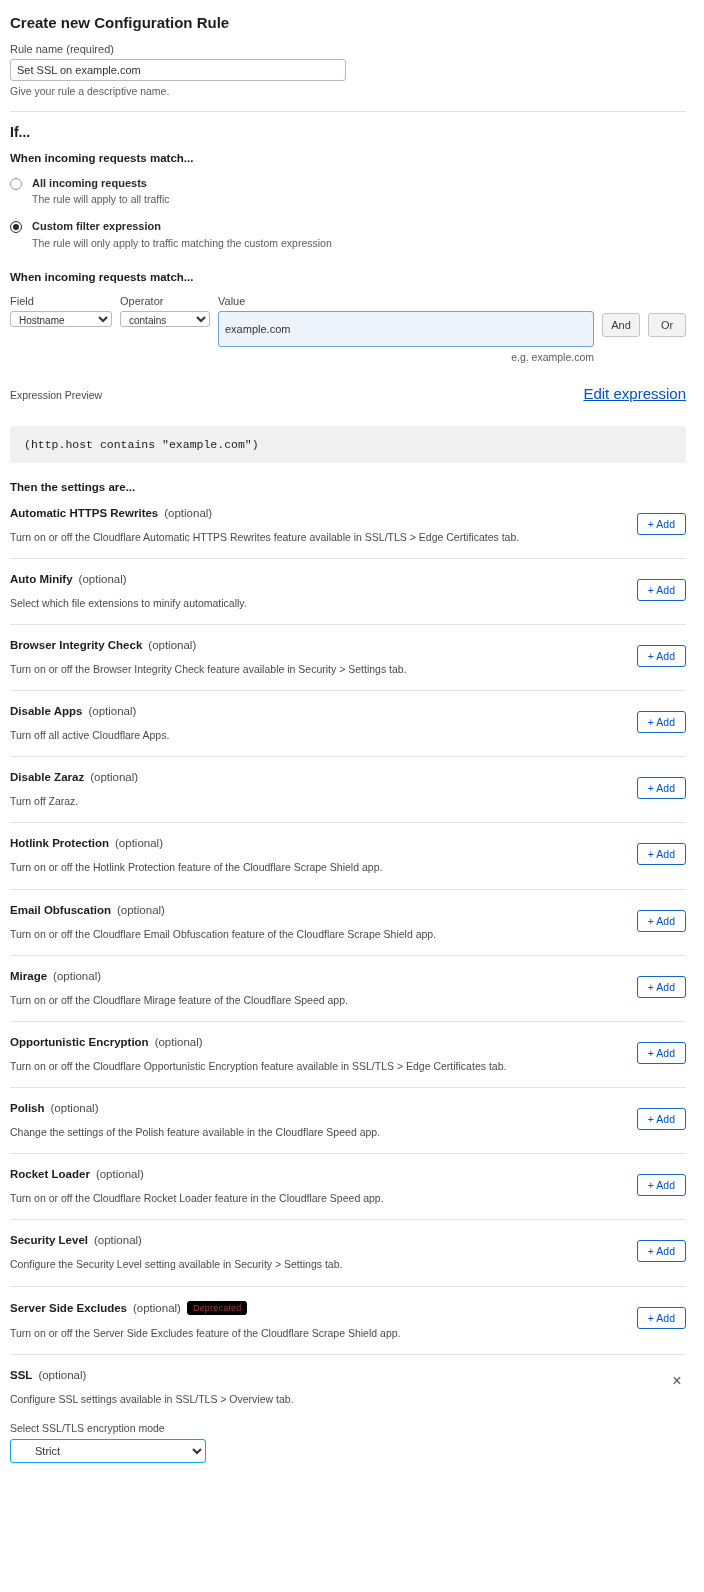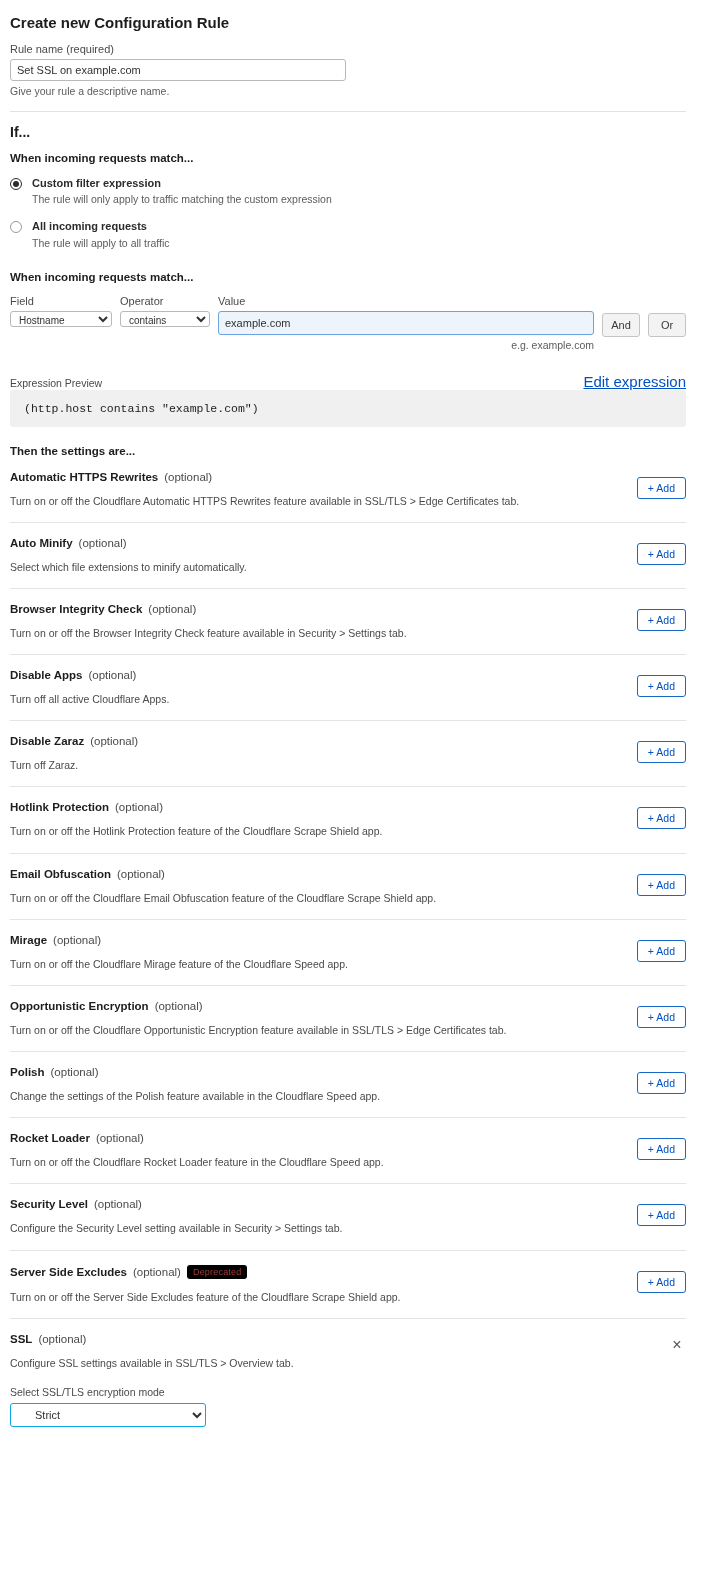--- a/index.html
+++ b/index.html
@@ -116,21 +116,21 @@
     border: 1px solid #b9b9b9;
     border-radius: 3px;
     background: #fff;
     font-family: "Liberation Sans", sans-serif;
     font-size: 10px;
     color: #313131;
     padding: 2px 4px;
   }
   .value-input {
     width: 100%;
-    height: 24px;
+    height: 36px;
     border: 1px solid #6aa3e0;
     border-radius: 3px;
     background: #eef4fb;
     padding: 2px 6px;
     font-family: "Liberation Sans", sans-serif;
     font-size: 11px;
     color: #313131;
     outline: none;
   }
   .btn-small {
@@ -148,21 +148,21 @@
     font-size: 10.5px;
     color: #5c5c5c;
     margin-top: 4px;
     text-align: right;
   }
   .preview-head {
     display: flex;
     justify-content: space-between;
     align-items: baseline;
     margin-top: 22px;
-    margin-bottom: 0;
+    margin-bottom: 24px;
     gap: 28px;
   }
   .preview-label {
     font-size: 10.5px;
     color: #4a4a4a;
   }
   .edit-link {
     font-size: 15px;
     color: #0051c3;
     text-decoration: underline;
@@ -274,35 +274,35 @@
   <div class="field-label">Rule name (required)</div>
   <input class="text-input" type="text" value="Set SSL on example.com" style="">
   <div class="help-text">Give your rule a descriptive name.</div>
 
   <hr class="divider">
 
   <div class="section-head">If...</div>
   <div class="sub-head">When incoming requests match...</div>
 
   <div class="radio-row">
+    <span class="radio"></span>
+    <span>
+      <span class="radio-label">All incoming requests</span>
+      <div class="radio-desc">The rule will apply to all traffic</div>
+    </span>
+  </div>
+
+  <div class="radio-row">
     <span class="radio checked"></span>
     <span>
       <span class="radio-label">Custom filter expression</span>
       <div class="radio-desc">The rule will only apply to traffic matching the custom expression</div>
     </span>
   </div>
 
-  <div class="radio-row">
-    <span class="radio"></span>
-    <span>
-      <span class="radio-label">All incoming requests</span>
-      <div class="radio-desc">The rule will apply to all traffic</div>
-    </span>
-  </div>
-
   <div class="sub-head" style="margin-top:22px;">When incoming requests match...</div>
 
   <div class="expr-row">
     <div class="expr-col-field">
       <div class="field-label">Field</div>
       <select class="sel">
         <option>Hostname</option>
       </select>
     </div>
     <div class="expr-col-op">

